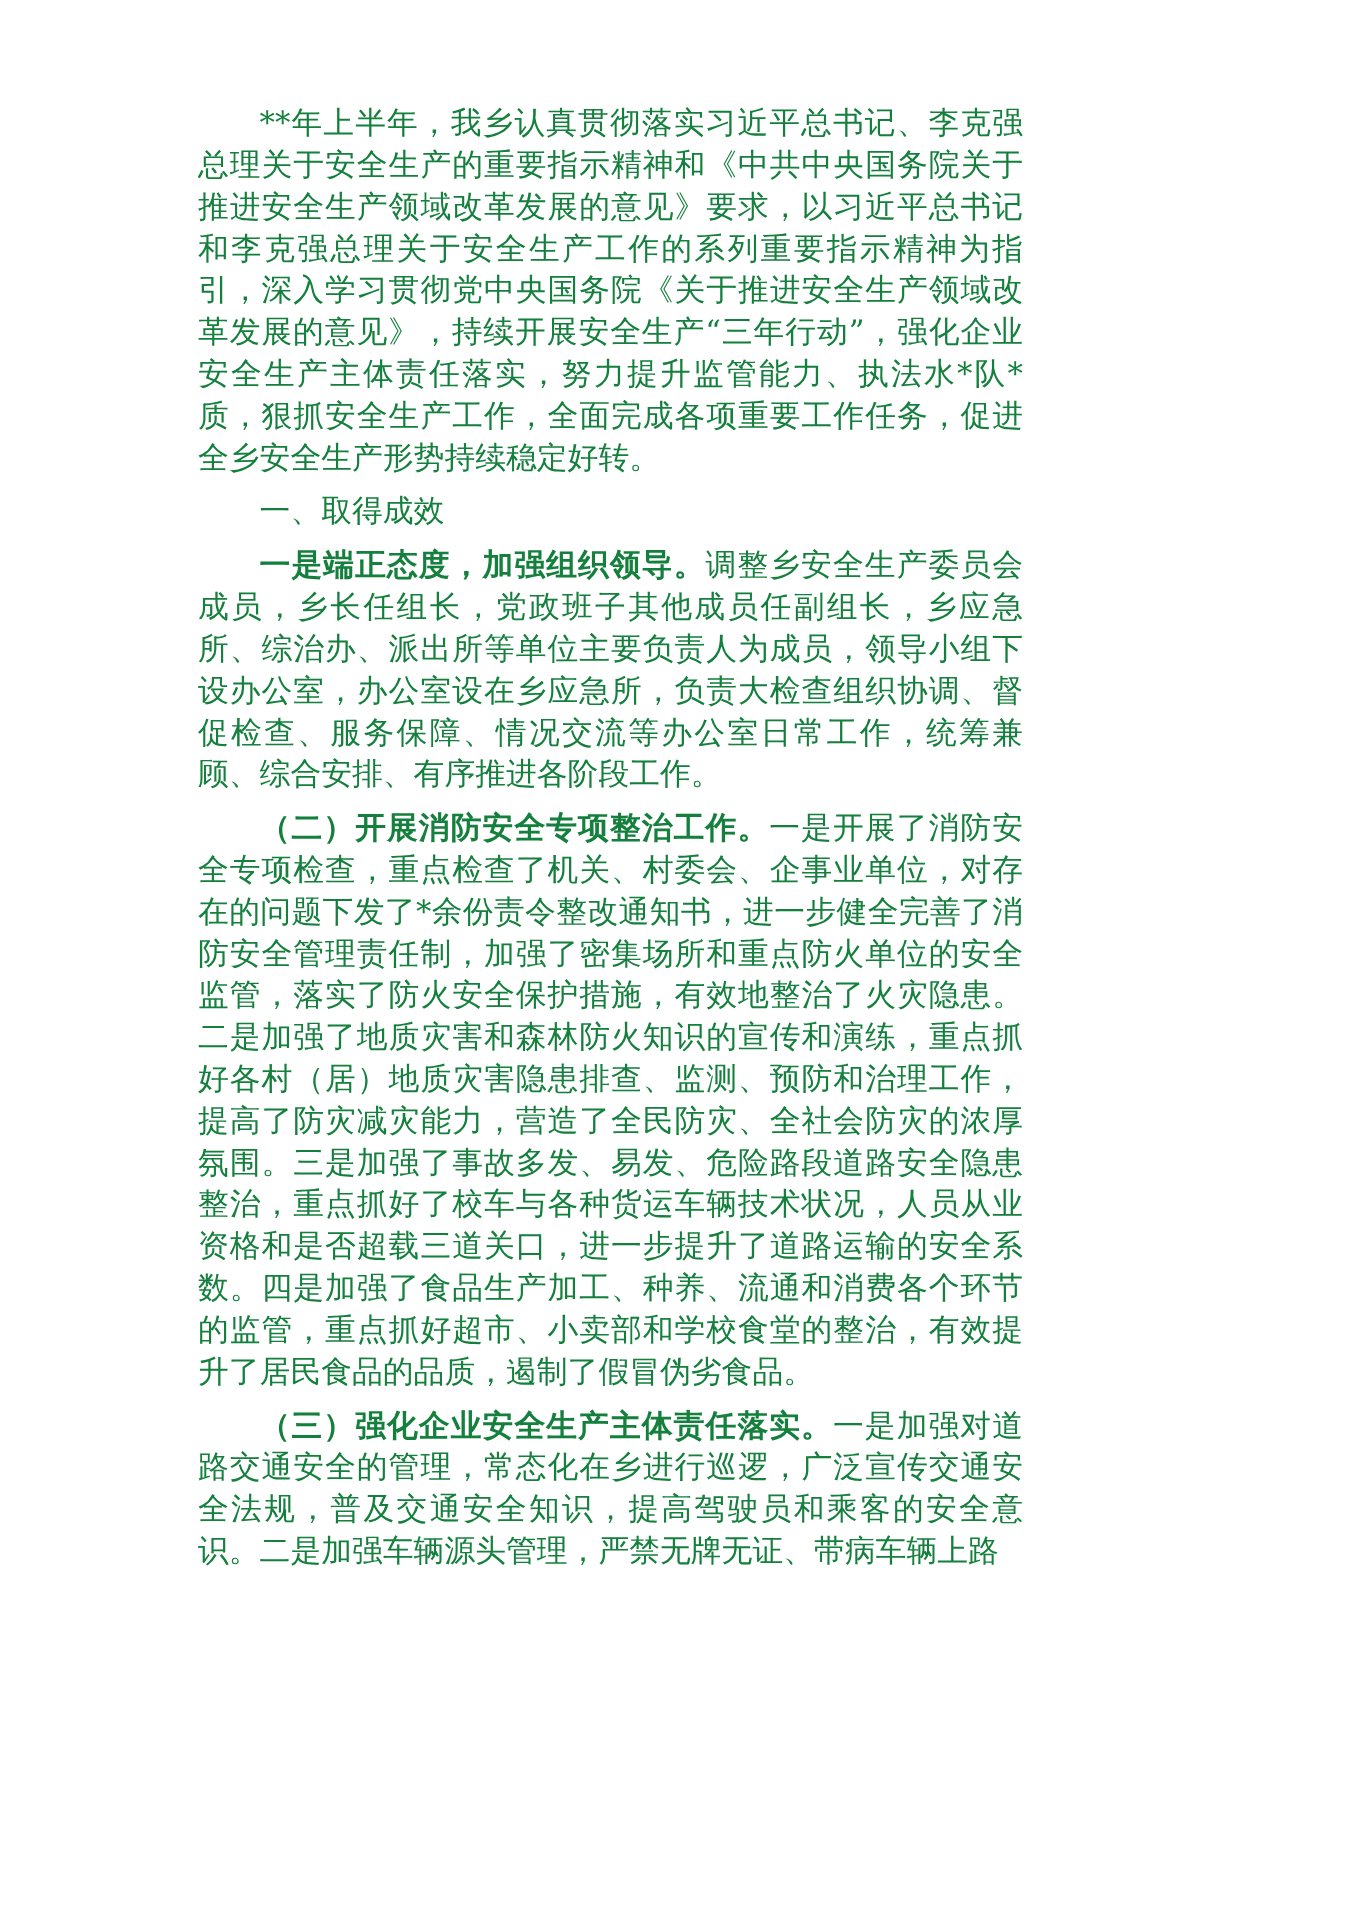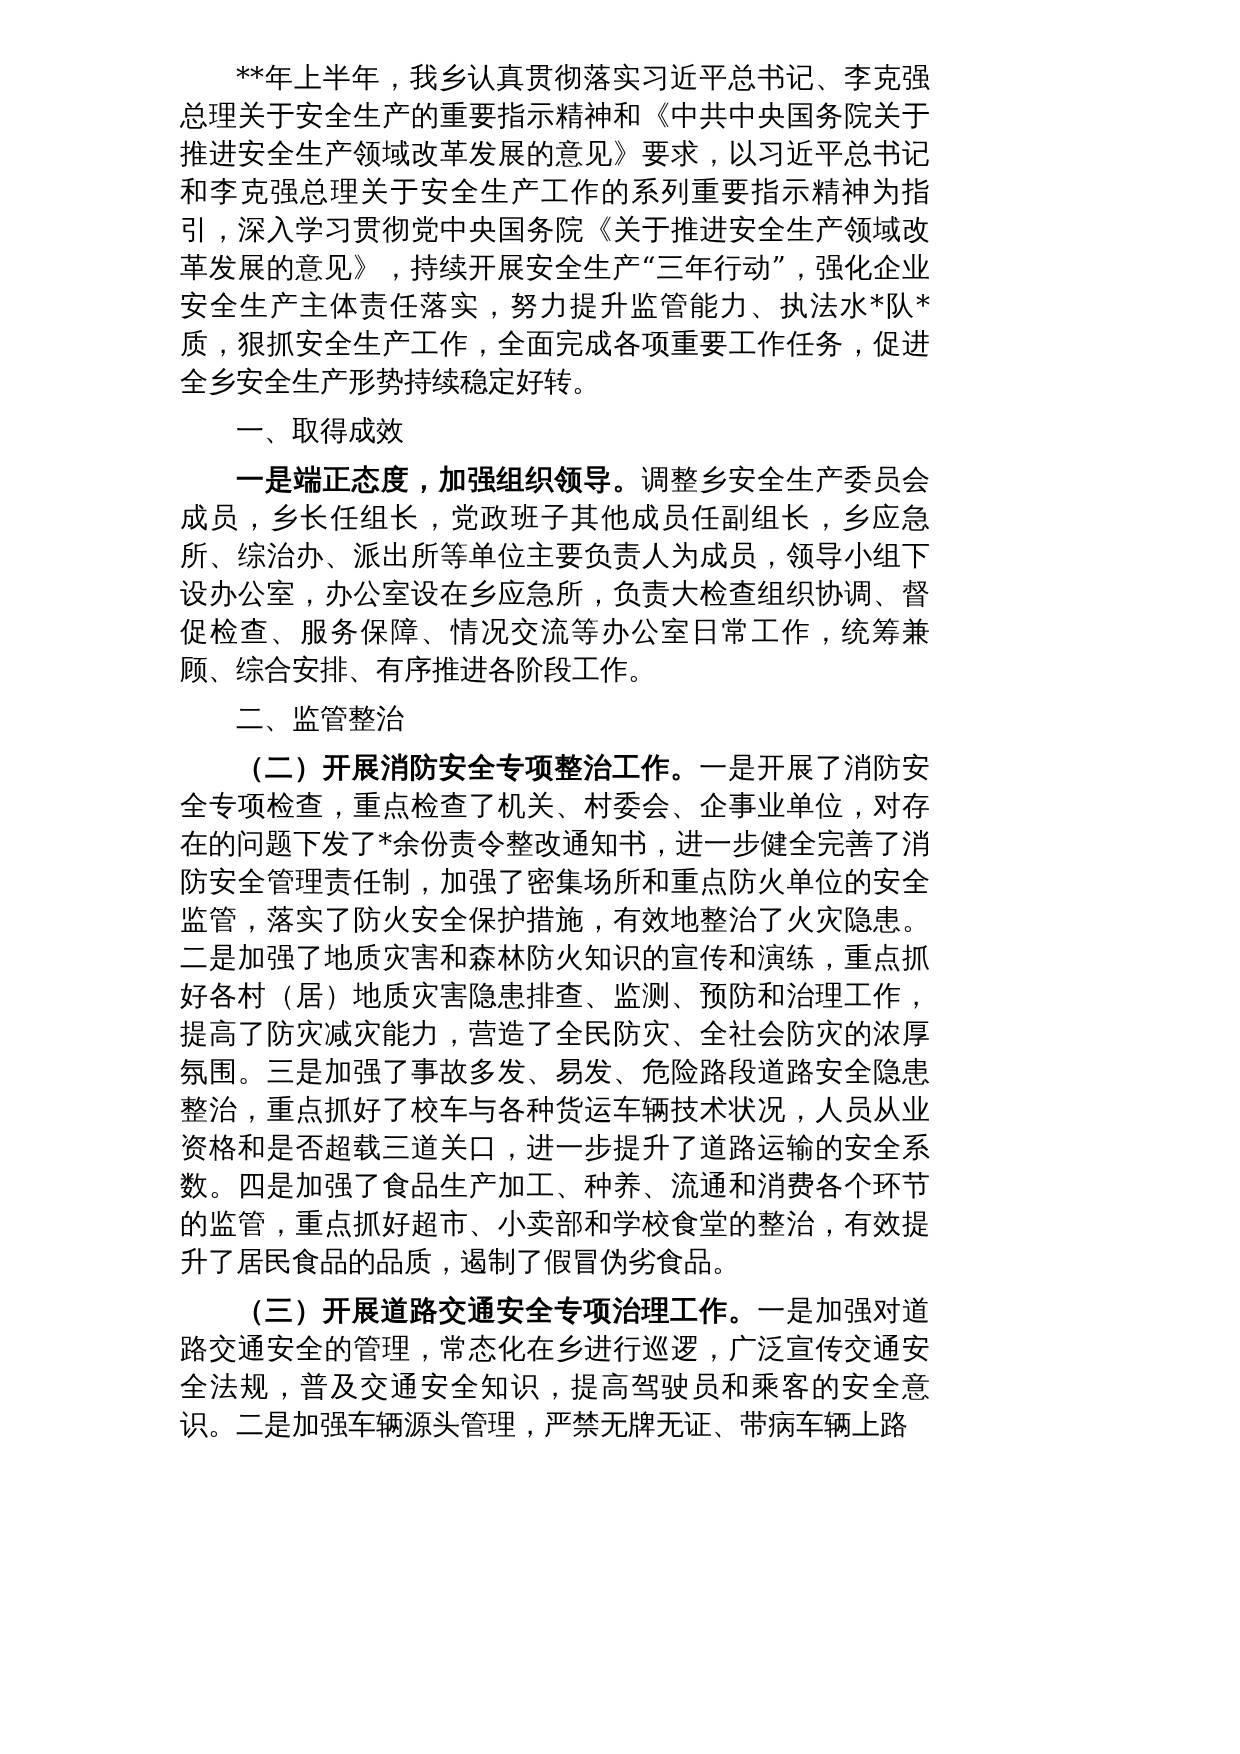--- a/index.html
+++ b/index.html
@@ -9,24 +9,24 @@
   }
   body {
     width: 1240px;
     height: 1754px;
     overflow: hidden;
   }
   .page {
     box-sizing: border-box;
     width: 1108px;
     height: 1754px;
-    padding: 59px 178px 0 180px;
+    padding: 93px 178px 0 180px;
     background: #ffffff;
     font-family: "DejaVu Serif", "Liberation Serif", serif;
-    color: #000000;
+    color: #15803d;
   }
   .para {
     font-size: 28px;
     line-height: 38px;
     text-align: justify;
     text-indent: 56px;
     margin: 0 0 11px 0;
     word-break: break-all;
   }
   .para:last-child { margin-bottom: 0; }
@@ -38,20 +38,19 @@
 
 <div class="page">
 
   <p class="para"><span class="body-text">**年上半年，我乡认真贯彻落实习近平总书记、李克强总理关于安全生产的重要指示精神和《中共中央国务院关于推进安全生产领域改革发展的意见》要求，以习近平总书记和李克强总理关于安全生产工作的系列重要指示精神为指引，深入学习贯彻党中央国务院《关于推进安全生产领域改革发展的意见》，持续开展安全生产“三年行动”，强化企业安全生产主体责任落实，努力提升监管能力、执法水*队*质，狠抓安全生产工作，全面完成各项重要工作任务，促进全乡安全生产形势持续稳定好转。</span></p>
 
   <p class="para heading"><span>一、取得成效</span></p>
 
   <p class="para"><span class="lead">一是端正态度，加强组织领导。</span><span class="body-text">调整乡安全生产委员会成员，乡长任组长，党政班子其他成员任副组长，乡应急所、综治办、派出所等单位主要负责人为成员，领导小组下设办公室，办公室设在乡应急所，负责大检查组织协调、督促检查、服务保障、情况交流等办公室日常工作，统筹兼顾、综合安排、有序推进各阶段工作。</span></p>
 
 
-  <p class="para heading"><span>二、监管整治</span></p>
 
 
   <p class="para"><span class="lead">（二）开展消防安全专项整治工作。</span><span class="body-text">一是开展了消防安全专项检查，重点检查了机关、村委会、企事业单位，对存在的问题下发了*余份责令整改通知书，进一步健全完善了消防安全管理责任制，加强了密集场所和重点防火单位的安全监管，落实了防火安全保护措施，有效地整治了火灾隐患。二是加强了地质灾害和森林防火知识的宣传和演练，重点抓好各村（居）地质灾害隐患排查、监测、预防和治理工作，提高了防灾减灾能力，营造了全民防灾、全社会防灾的浓厚氛围。三是加强了事故多发、易发、危险路段道路安全隐患整治，重点抓好了校车与各种货运车辆技术状况，人员从业资格和是否超载三道关口，进一步提升了道路运输的安全系数。四是加强了食品生产加工、种养、流通和消费各个环节的监管，重点抓好超市、小卖部和学校食堂的整治，有效提升了居民食品的品质，遏制了假冒伪劣食品。</span></p>
 
-  <p class="para"><span class="lead">（三）开展道路交通安全专项治理工作。</span><span class="body-text">一是加强对道路交通安全的管理，常态化在乡进行巡逻，广泛宣传交通安全法规，普及交通安全知识，提高驾驶员和乘客的安全意识。二是加强车辆源头管理，严禁无牌无证、带病车辆上路</span></p>
+  <p class="para"><span class="lead">（三）强化企业安全生产主体责任落实。</span><span class="body-text">一是加强对道路交通安全的管理，常态化在乡进行巡逻，广泛宣传交通安全法规，普及交通安全知识，提高驾驶员和乘客的安全意识。二是加强车辆源头管理，严禁无牌无证、带病车辆上路</span></p>
 
 </div>
 
 </body></html>

